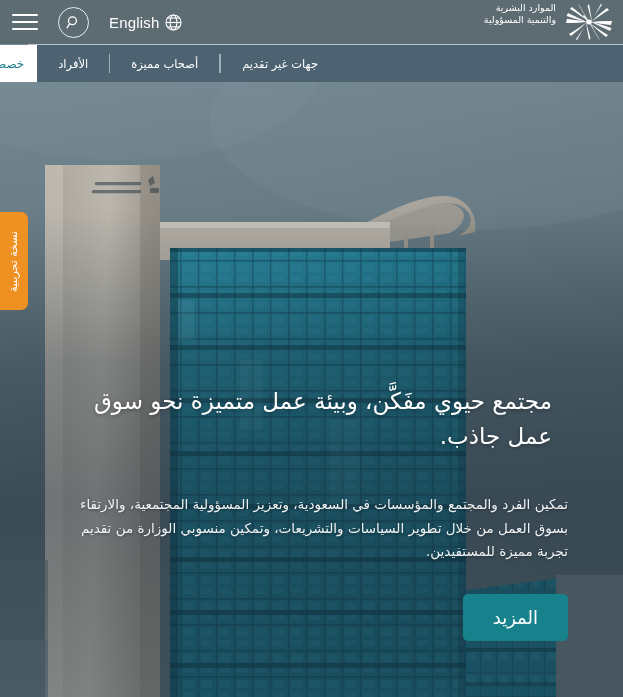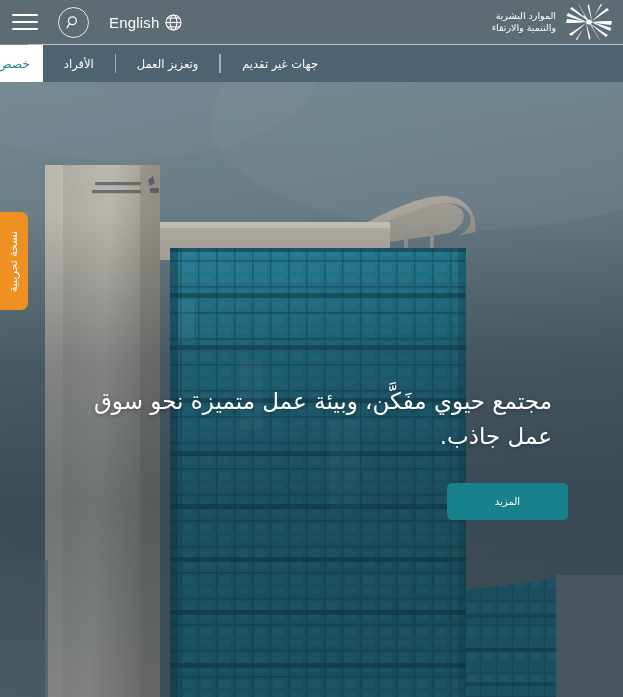--- a/index.html
+++ b/index.html
@@ -80,21 +80,21 @@
     color: #ffffff;
     font-size: 15px;
     letter-spacing: 0.2px;
     font-family: "Liberation Sans", sans-serif;
   }
   .globe { width: 19px; height: 19px; display:block; }
 
   .header-right {
     margin-left: auto;
     display: flex;
-    align-items: center;
+    align-items: flex-start;
     padding-right: 8px;
     gap: 7px;
   }
   .logo-text {
     text-align: right;
     color: #ffffff;
     line-height: 1.25;
     font-size: 9.5px;
     letter-spacing: 0px;
     direction: rtl;
@@ -233,22 +233,22 @@
   .hero-btn-wrap {
     margin-top: 30px;
     display: flex;
     justify-content: flex-start;
   }
   .hero-btn {
     background: #17828c;
     color: #ffffff;
     border: none;
     border-radius: 5px;
-    font-size: 10px;
-    padding: 13px 48px;
+    font-size: 18px;
+    padding: 13px 30px;
     cursor: pointer;
     font-family: "DejaVu Sans", "Liberation Sans", sans-serif;
     min-width: 80px;
   }
 </style>
 </head>
 <body>
 
 <div class="page">
 
@@ -389,21 +389,21 @@
           <line x1="2.6" y1="12" x2="21.4" y2="12"></line>
           <line x1="4.3" y1="6.4" x2="19.7" y2="6.4"></line>
           <line x1="4.3" y1="17.6" x2="19.7" y2="17.6"></line>
         </svg>
       </div>
     </div>
 
     <div class="header-right">
       <div class="logo-text">
         <div>الموارد البشرية</div>
-        <div>والتنمية والارتقاء</div>
+        <div>والتنمية المسؤولية</div>
       </div>
       <svg class="logo-mark" viewBox="0 0 100 80">
         <g fill="#ffffff">
           <path d="M50 4 C 53 20, 55 32, 56 42 C 54 33, 51 21, 47 8 Z"></path>
           <path d="M50 76 C 47 60, 45 48, 44 38 C 46 47, 49 59, 53 72 Z"></path>
           <path d="M6 34 C 24 36, 38 38, 48 40 C 37 41, 22 42, 4 42 Z"></path>
           <path d="M94 46 C 76 44, 62 42, 52 40 C 63 39, 78 38, 96 38 Z"></path>
           <path d="M16 10 C 30 21, 40 30, 47 37 C 38 31, 26 22, 12 14 Z"></path>
           <path d="M84 70 C 70 59, 60 50, 53 43 C 62 49, 74 58, 88 66 Z"></path>
           <path d="M86 12 C 72 23, 62 32, 55 39 C 64 33, 76 24, 90 16 Z"></path>
@@ -420,27 +420,28 @@
       </svg>
     </div>
   </div>
   <div class="header-divider"></div>
 
   <div class="navbar">
     <div class="nav-inner">
       <div class="nav-item">جهات غير تقديم</div>
       <div class="nav-sep"></div>
       <div class="nav-sep"></div>
-      <div class="nav-item">وتعزيز العمل</div>
+      <div class="nav-item">أصحاب مميزة</div>
       <div class="nav-sep"></div>
       <div class="nav-item">الأفراد</div>
       <div class="nav-item active">خصص تجربتك</div>
     </div>
   </div>
 
   <div class="hero-content">
     <h1 class="hero-title">مجتمع حيوي مفَكَّن، وبيئة عمل متميزة نحو سوق عمل جاذب.</h1>
+    <p class="hero-desc">تمكين الفرد والمجتمع والمؤسسات في السعودية، وتعزيز المسؤولية المجتمعية، والارتقاء بسوق العمل من خلال تطوير السياسات والتشريعات، وتمكين منسوبي الوزارة من تقديم تجربة مميزة للمستفيدين.</p>
     <div class="hero-btn-wrap">
       <button class="hero-btn">المزيد</button>
     </div>
   </div>
 
 </div>
 
 </body></html>

